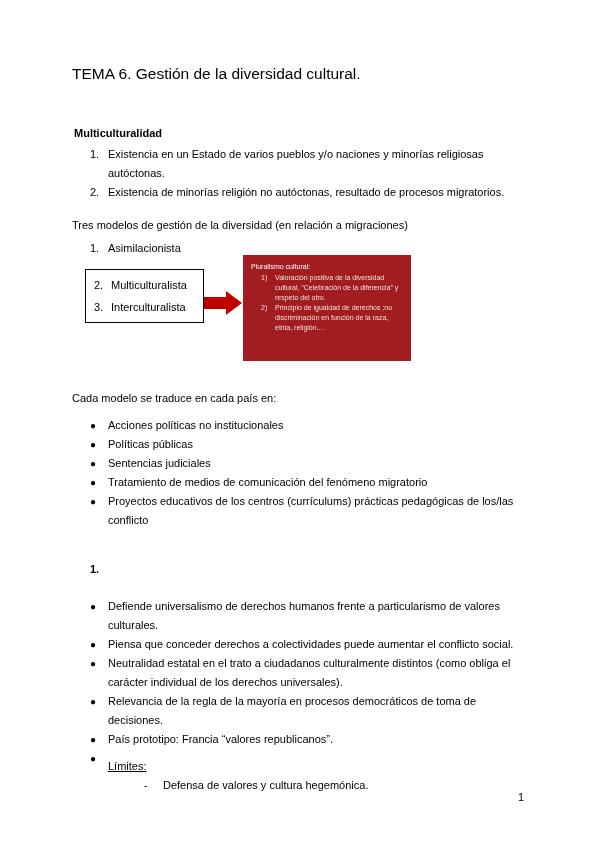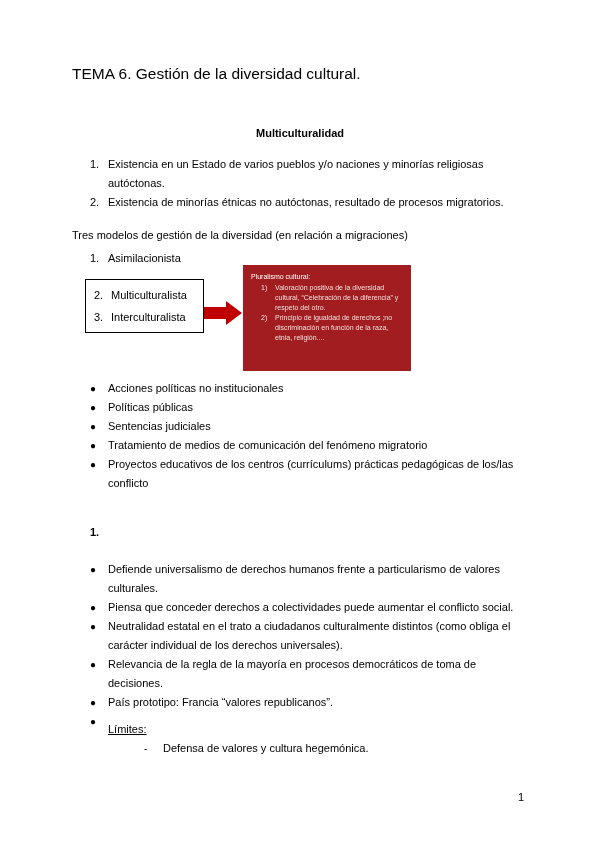--- a/index.html
+++ b/index.html
@@ -15,21 +15,21 @@
     color: #000000;
     padding: 64px 72px 0 72px;
     overflow: hidden;
   }
   .doc-title {
     font-size: 15.5px;
     font-weight: 400;
     line-height: 20px;
     margin: 0 0 40px 0;
   }
-  .bold-heading { font-weight: 700; margin: 12px; text-align: center; }
+  .bold-heading { font-weight: 700; margin: 2px; }
   .para { margin: 0; }
   .list { margin: 0 0 0 18px; }
   .list.mb { margin-bottom: 14px; }
   .li { display: flex; align-items: flex-start; }
   .li .marker { flex: 0 0 18px; }
   .li .text { flex: 1; }
   .bullets .marker { font-size: 10px; }
   .intro-modelos { margin: 0 0 4px 0; }
 
   
@@ -78,21 +78,21 @@
 
   <p class="bold-heading">Multiculturalidad</p>
 
   <div class="list mb">
     <div class="li">
       <span class="marker">1.</span>
       <span class="text">Existencia en un Estado de varios pueblos y/o naciones y minorías religiosas autóctonas.</span>
     </div>
     <div class="li">
       <span class="marker">2.</span>
-      <span class="text">Existencia de minorías étnicas no autóctonas, resultado de procesos migratorios.</span>
+      <span class="text">Existencia de minorías religión no autóctonas, resultado de procesos migratorios.</span>
     </div>
   </div>
 
   <p class="para intro-modelos">Tres modelos de gestión de la diversidad (en relación a migraciones)</p>
 
   <div class="diagram">
     <div class="li abs-item1">
       <span class="marker">1.</span>
       <span class="text">Asimilacionista</span>
     </div>
@@ -119,20 +119,21 @@
         <span class="marker">1)</span>
         <span class="text">Valoración positiva de la diversidad cultural, “Celebración de la diferencia” y respeto del otro.</span>
       </div>
       <div class="callout-item">
         <span class="marker">2)</span>
         <span class="text">Principio de igualdad de derechos ;no discriminación en función de la raza, etnia, religión....</span>
       </div>
     </div>
   </div>
 
+  <p class="para cada-modelo">Cada modelo se traduce en cada país en:</p>
 
   <div class="list bullets">
     <div class="li">
       <span class="marker">●</span>
       <span class="text">Acciones políticas no institucionales</span>
     </div>
     <div class="li">
       <span class="marker">●</span>
       <span class="text">Políticas públicas</span>
     </div>

